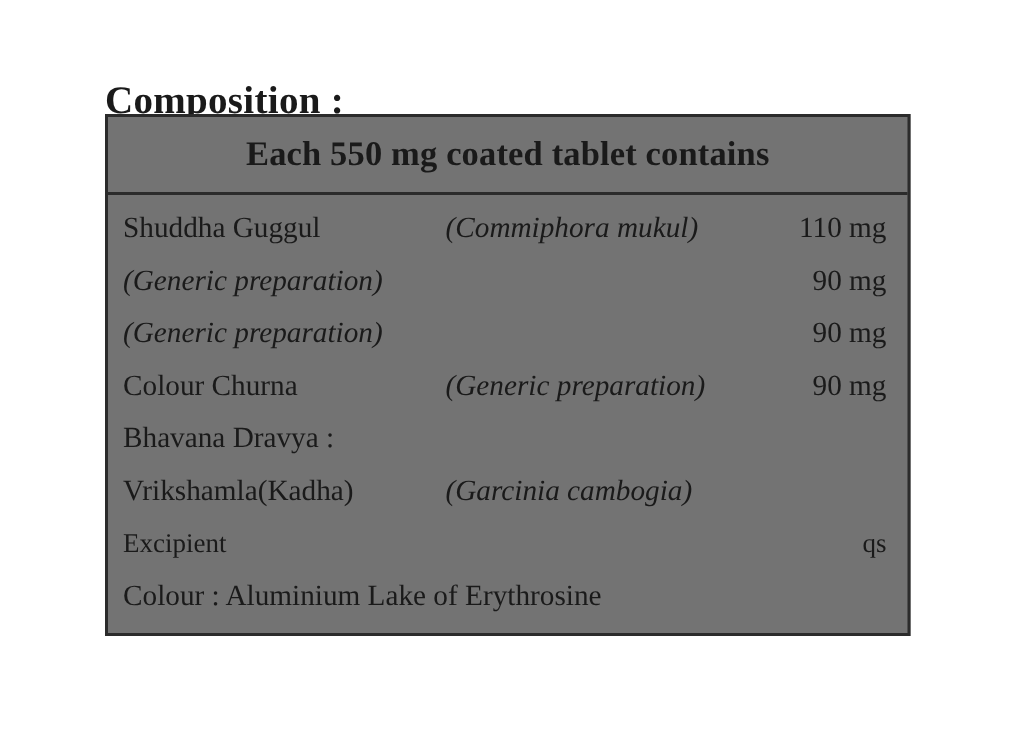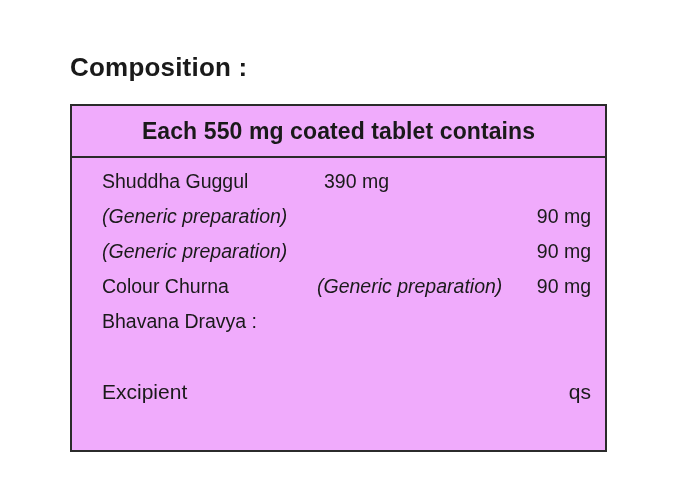--- a/index.html
+++ b/index.html
@@ -12,56 +12,57 @@
     background: #ffffff;
     font-family: "Liberation Sans", sans-serif;
     color: #231f20;
     overflow: hidden;
   }
   .page {
     position: relative;
     width: 535px;
     height: 500px;
     box-sizing: border-box;
+    font-family: Liberation Serif, serif;
   }
   .composition-title {
     position: absolute;
     left: 70px;
     top: 52px;
     font-size: 26px;
     font-weight: bold;
     letter-spacing: 0.2px;
     color: #1a1a1a;
   }
   .panel {
     position: absolute;
     left: 70px;
-    top: 104px;
+    top: 76px;
     width: 537px;
     height: 348px;
     box-sizing: border-box;
     border: 2px solid #2b2b2b;
-    background: #f0abfc;
+    background: #737373;
   }
   .panel-header {
     height: 52px;
     box-sizing: border-box;
     border-bottom: 2px solid #2b2b2b;
     display: flex;
     align-items: center;
     justify-content: center;
   }
   .panel-header-text {
     font-size: 23px;
     font-weight: bold;
     color: #1a1a1a;
     letter-spacing: 0.1px;
   }
   .panel-body {
-    padding: 12px 14px 0 30px;
+    padding: 12px 14px 0 10px;
   }
   .ing-row {
     display: flex;
     align-items: baseline;
     height: 35px;
     font-size: 19.5px;
   }
   .ing-name {
     width: 215px;
     flex: 0 0 215px;
@@ -76,21 +77,21 @@
     flex: 0 0 auto;
     text-align: right;
     min-width: 72px;
     color: #1a1a1a;
   }
   .plain-row {
     display: flex;
     align-items: baseline;
     justify-content: space-between;
     height: 35px;
-    font-size: 21px;
+    font-size: 18px;
     color: #1a1a1a;
     text-align: center;
   }
   .plain-row .label {
     color: #1a1a1a;
   }
   .plain-row .value {
     color: #1a1a1a;
   }
   .bhavana-label {
@@ -119,21 +120,22 @@
   <div class="panel">
 
     <div class="panel-header">
       <div class="panel-header-text">Each 550 mg coated tablet contains</div>
     </div>
 
     <div class="panel-body">
 
       <div class="ing-row">
         <span class="ing-name">Shuddha Guggul</span>
-        <span class="ing-qty">390 mg</span>
+        <span class="ing-source">(Commiphora mukul)</span>
+        <span class="ing-qty">110 mg</span>
       </div>
 
       <div class="ing-row">
         <span class="ing-source">(Generic preparation)</span>
         <span class="ing-qty">90 mg</span>
       </div>
 
       <div class="ing-row">
         <span class="ing-source">(Generic preparation)</span>
         <span class="ing-qty">90 mg</span>
@@ -141,24 +143,27 @@
 
       <div class="ing-row">
         <span class="ing-name">Colour Churna</span>
         <span class="ing-source">(Generic preparation)</span>
         <span class="ing-qty">90 mg</span>
       </div>
 
       <div class="bhavana-label">Bhavana Dravya :</div>
 
       <div class="ing-row">
+        <span class="ing-name">Vrikshamla(Kadha)</span>
+        <span class="ing-source">(Garcinia cambogia)</span>
         <span class="ing-qty"></span>
       </div>
 
       <div class="plain-row">
         <span class="label">Excipient</span>
         <span class="value">qs</span>
       </div>
 
+      <div class="colour-row">Colour : Aluminium Lake of Erythrosine</div>
 
     </div>
   </div>
 </div>
 
 </body></html>

